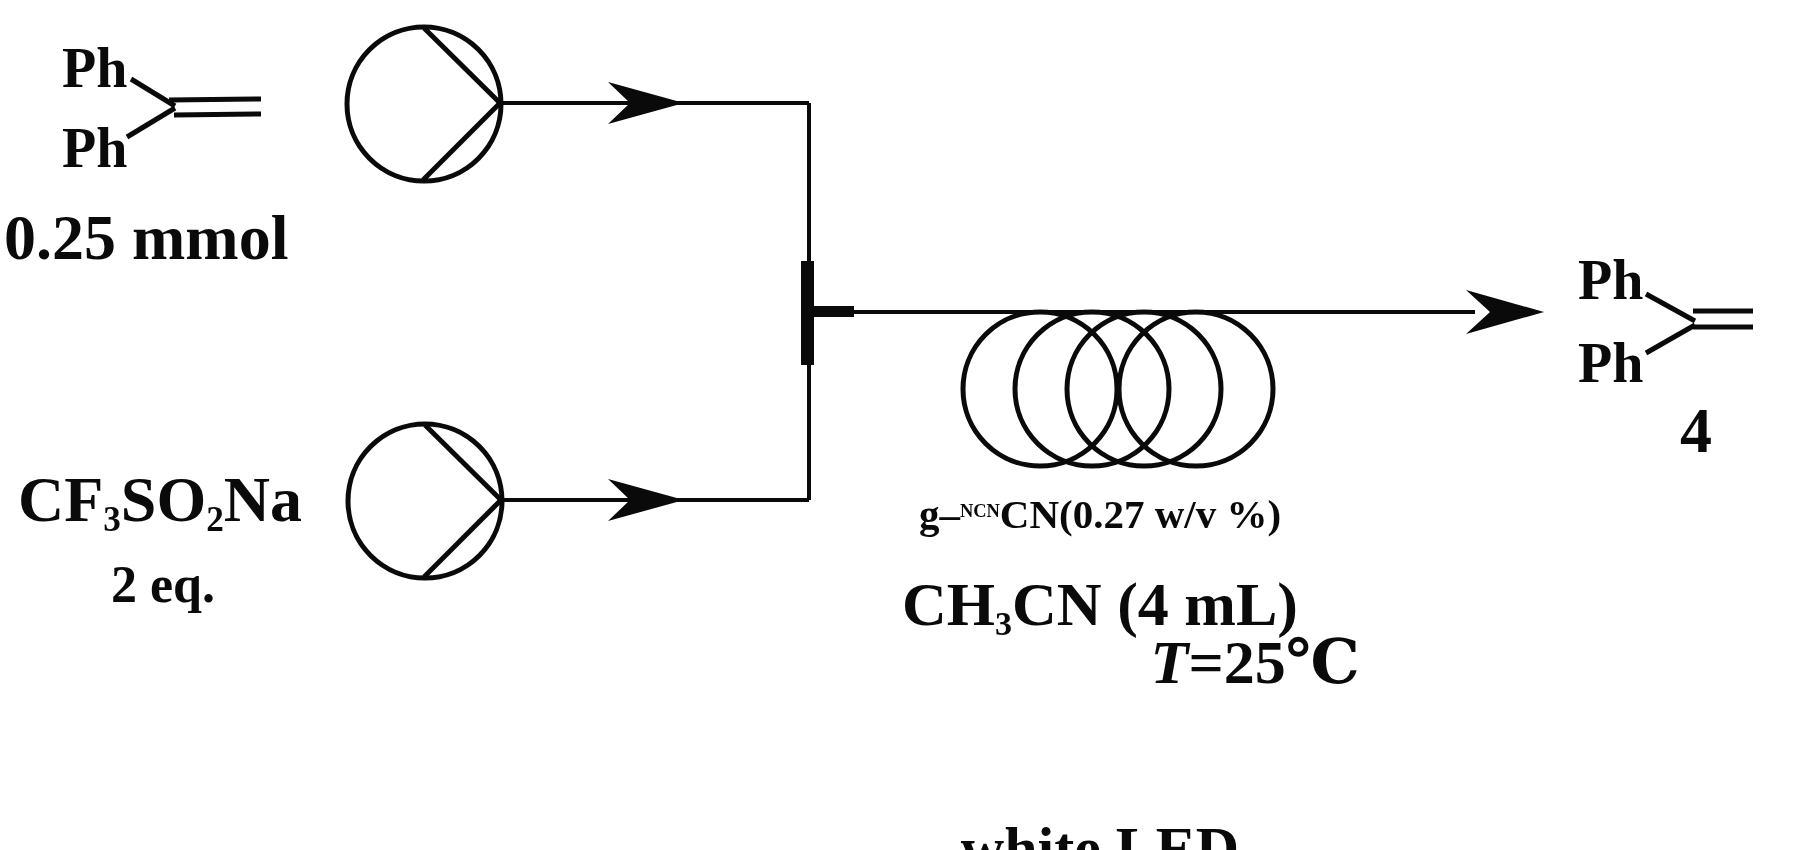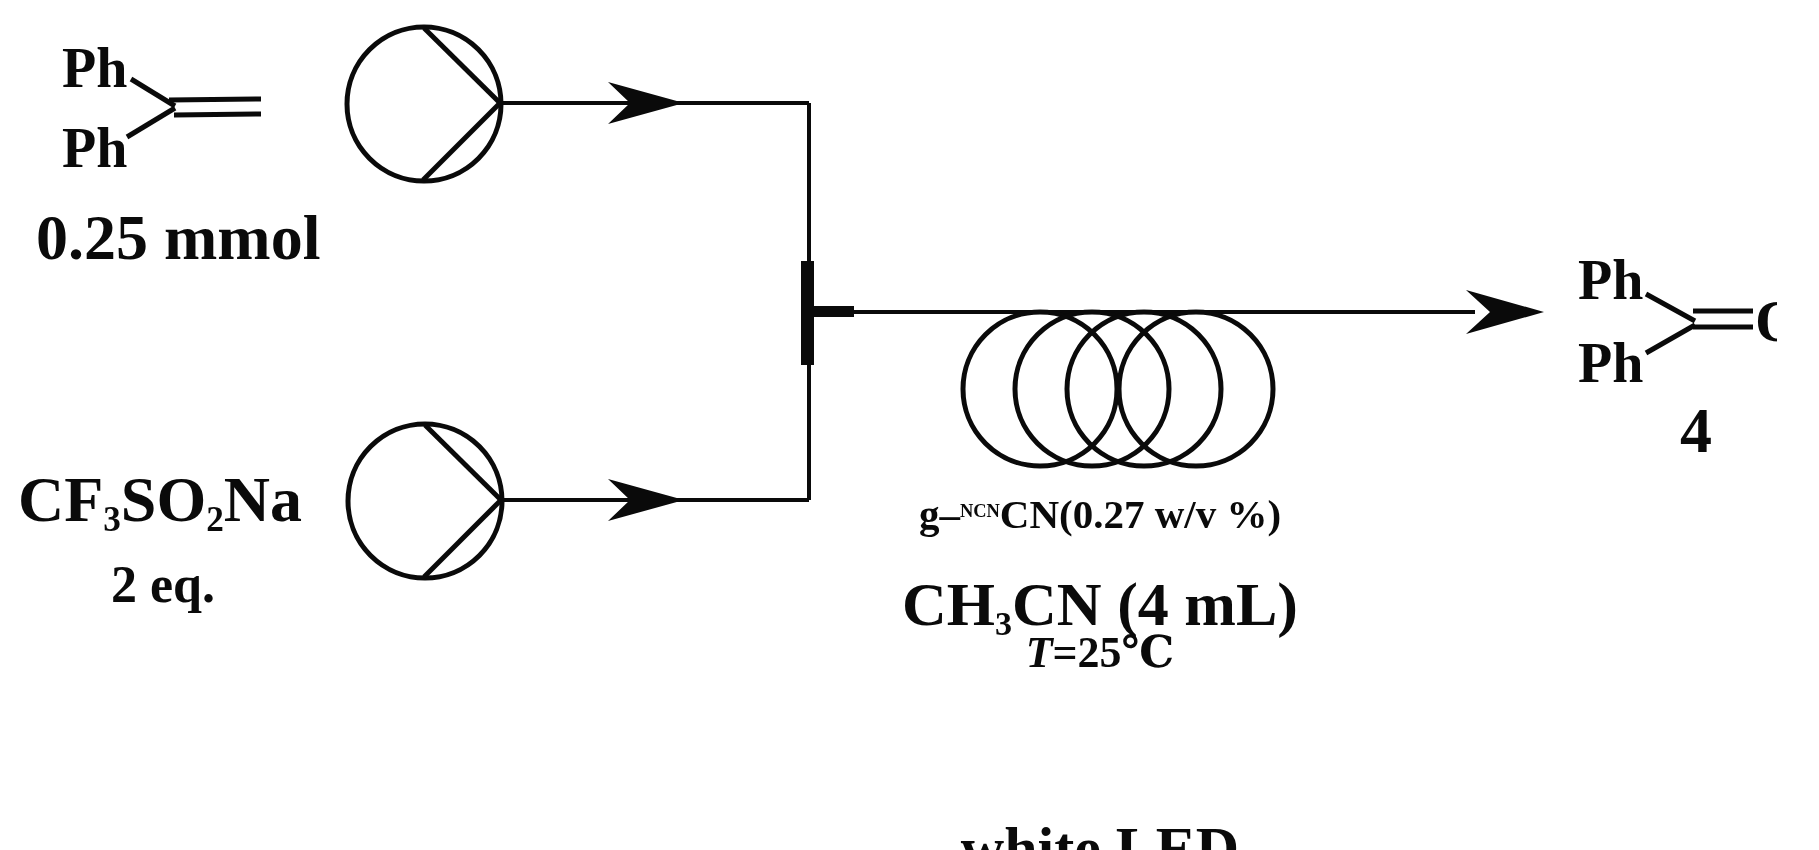--- a/index.html
+++ b/index.html
@@ -4,33 +4,32 @@
 <style>
   html,body{margin:0;padding:0;background:#ffffff;}
   .stage{
     position:relative;
     width:1753px;height:850px;
     background:#ffffff;
     font-family:"Liberation Serif","DejaVu Serif",serif;
     font-weight:bold;
     color:#0a0a0a;
     overflow:hidden;
-    padding-left:24px;
   }
   .stage svg{position:absolute;left:0;top:0;}
   .txt{position:absolute;line-height:1;white-space:nowrap;}
   .ctr{text-align:center;}
   .fs-ph{font-size:56px;}
   .fs-amount{font-size:64px;}
   .fs-eq1{font-size:54px;}
   .fs-formula{font-size:64px;font-family:Liberation Serif, serif;}
   .fs-eq2{font-size:52px;}
   .fs-cond1{font-size:41px;}
   .fs-cond2{font-size:62px;margin-top:12px;}
-  .fs-cond3{font-size:44px;}
+  .fs-cond3{font-size:62px;text-align:right;}
   .fs-gas{font-size:64px;}
   .fs-light{font-size:60px;}
   .fs-oxy{font-size:60px;}
   .fs-num{font-size:64px;}
   .txt sub{font-size:0.55em;vertical-align:-0.28em;line-height:0;}
   .txt sup{font-size:0.45em;vertical-align:0.6em;line-height:0;}
   .it{font-style:italic;}
 </style>
 </head>
 <body>
@@ -89,21 +88,21 @@
     <g stroke="#0a0a0a" stroke-width="5" fill="none">
       <line x1="1646" y1="294" x2="1695" y2="321"></line>
       <line x1="1646" y1="353" x2="1695" y2="325"></line>
       <line x1="1693" y1="311" x2="1753" y2="311"></line>
       <line x1="1693" y1="327" x2="1753" y2="327"></line>
     </g>
   </svg>
 
   <div class="txt fs-ph" style="left:62px;top:40px;">Ph</div>
   <div class="txt fs-ph" style="left:62px;top:120px;">Ph</div>
-  <div class="txt ctr fs-amount" style="left:36px;top:206px;width:280px;">0.25 mmol</div>
+  <div class="txt ctr fs-amount" style="left:4px;top:206px;width:280px;">0.25 mmol</div>
 
   <div class="txt ctr fs-formula" style="left:10px;top:468px;width:300px;"><span>CF</span><sub>3</sub><span>SO</span><sub>2</sub><span>Na</span></div>
   <div class="txt ctr fs-eq2" style="left:63px;top:559px;width:200px;">2 eq.</div>
 
   <div class="txt ctr fs-cond1" style="left:840px;top:494px;width:520px;"><span>g–</span><sup>NCN</sup><span>CN(0.27 w/v %)</span></div>
 
   <div class="txt ctr fs-cond2" style="left:840px;top:561px;width:520px;"><span>CH</span><sub>3</sub><span>CN (4 mL)</span></div>
 
   <div class="txt ctr fs-cond3" style="left:840px;top:631px;width:520px;"><span class="it">T</span><span>=25℃</span></div>
 

